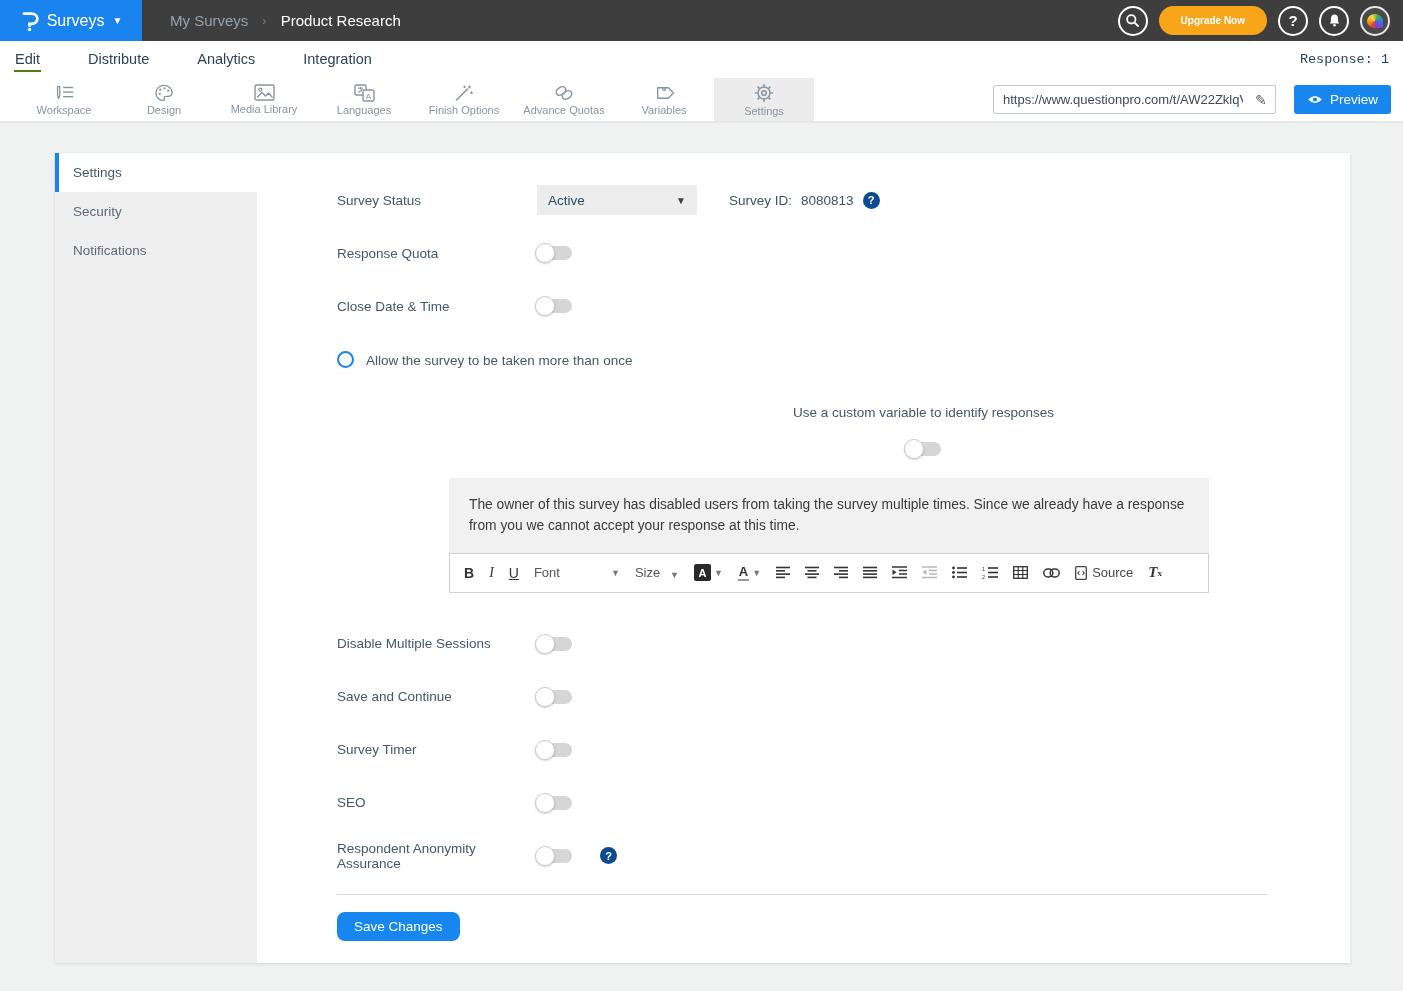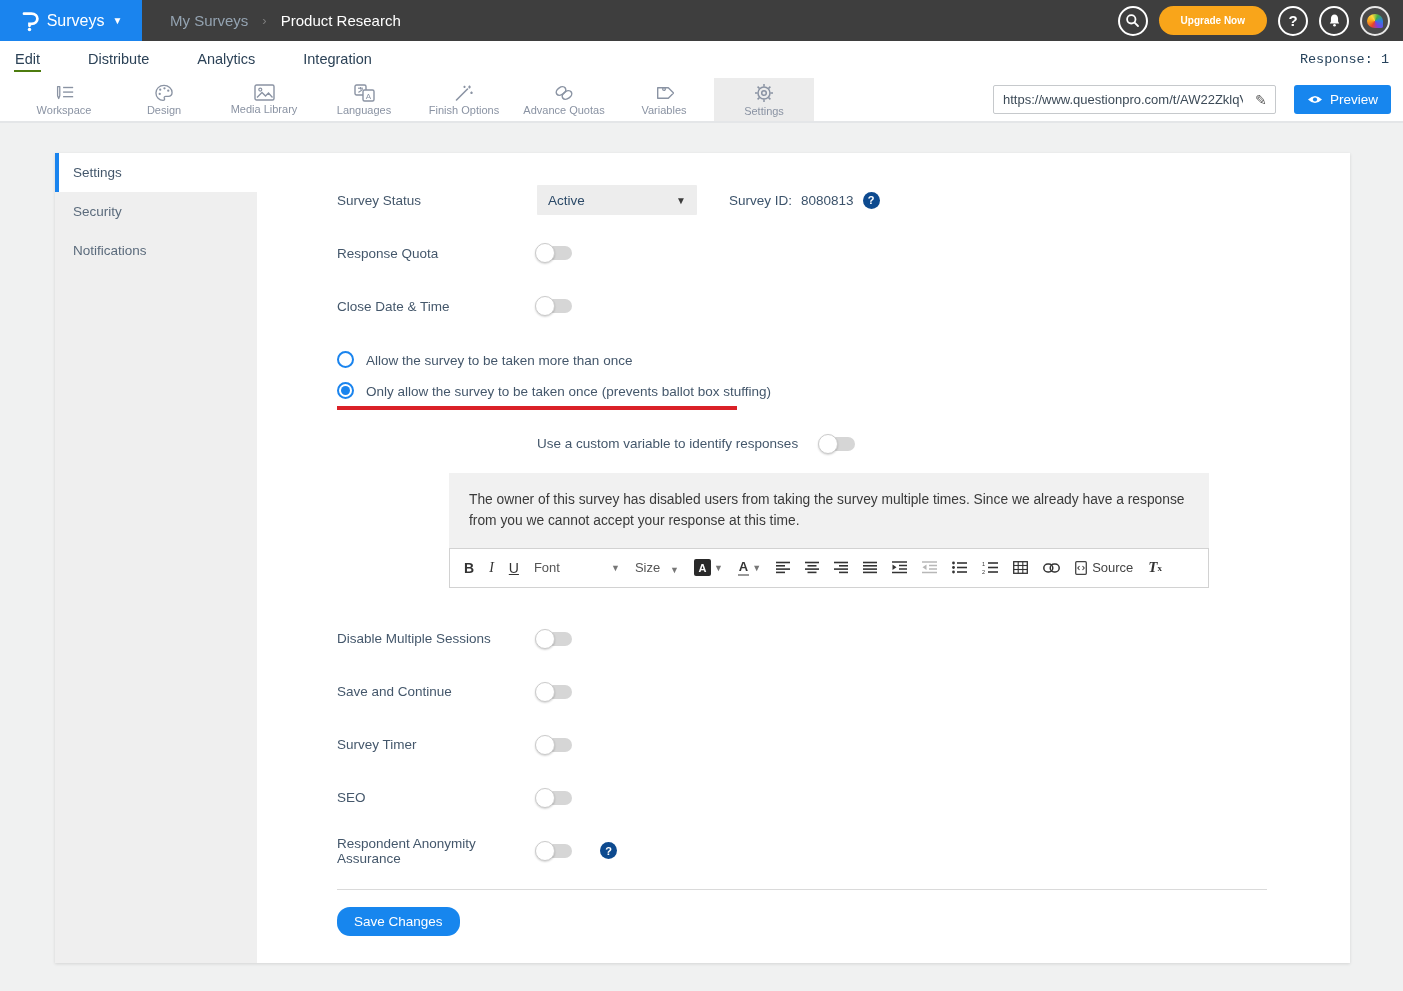--- a/index.html
+++ b/index.html
@@ -60,21 +60,21 @@
 
   .mr-row { align-items:flex-start; margin-top:28px; margin-bottom:18px; }
   .red-box { display:inline-block; border:3px solid #da2128; padding:10px 13px; margin-left:-16px; margin-top:-11px; }
   .radio-stack { display:flex; flex-direction:column; gap:14px; padding-top:2px; }
   .radio-row { display:flex; align-items:flex-end; gap:12px; cursor:pointer; }
   .radio { width:17px; height:17px; border:2px solid #1a84ee; border-radius:50%; display:flex; align-items:center; justify-content:center; flex-shrink:0; background:#fff; }
   .radio .dot { width:9px; height:9px; border-radius:50%; background:#1a84ee; }
   .radio-label { font-size:13.5px; color:#44576b; }
   .red-underline { height:4px; background:#da2128; width:400px; margin-top:7px; }
 
-  .custom-var { margin-left:200px; display:flex; align-items:center; gap:22px; margin-top:26px; margin-bottom:22px; }
+  .custom-var { margin-left:200px; display:flex; align-items:center; gap:22px; margin-top:26px; margin-bottom:22px;flex-direction:column; }
   .custom-var .lbl { font-size:13.5px; color:#44576b; }
 
   .editor { margin-left:112px; width:760px; }
   .editor-msg { background:#f1f1f1; padding:16px 20px; font-size:13.8px; color:#3a3a3a; line-height:1.55; }
   .editor-toolbar { border:1px solid #d2d2d2; background:#fff; height:40px; display:flex; align-items:center; padding:0 14px; gap:15px; color:#333; }
   .ed-btn { cursor:pointer; display:flex; align-items:center; font-size:14px; color:#333; }
   .ed-bold { font-weight:bold; }
   .ed-italic { font-style:italic; font-family:"Liberation Serif", serif; }
   .ed-underline { text-decoration:underline; }
   .ed-select { display:flex; align-items:center; justify-content:space-between; cursor:pointer; color:#555; font-size:13px; }
@@ -84,21 +84,21 @@
   .abox { width:17px; height:17px; background:#2a2a2a; color:#fff; font-size:11px; font-weight:bold; display:flex; align-items:center; justify-content:center; border-radius:2px; }
   .acolor { font-size:13px; font-weight:bold; color:#333; border-bottom:2px solid #999; line-height:1.1; padding:0 1px; }
   .ed-caret { font-size:9px; color:#777; margin-left:3px; }
   .ed-dim svg { opacity:0.35; }
   .ed-source { gap:5px; font-size:13px; color:#444; }
   .ed-tx { font-family:"Liberation Serif", serif; font-style:italic; font-size:15px; font-weight:bold; }
   .ed-tx sub { font-size:9px; font-style:normal; }
 
   .toggles2 { margin-top:36px; }
   .divider { border-top:1px solid #dadada; width:930px; margin-top:16px; }
-  .save-btn { margin-top:17px; background:#1786ee; color:#fff; border:none; border-radius:13px; height:29px; padding:0 17px; font-size:13.5px; cursor:pointer; font-family:"Liberation Sans", sans-serif; }
+  .save-btn { margin-top:17px; background:#1786ee; color:#fff; border:none; border-radius:8px; height:29px; padding:0 17px; font-size:13.5px; cursor:pointer; font-family:"Liberation Sans", sans-serif; }
 
   svg { display:block; }
 </style>
 </head>
 <body>
 
 <div class="topbar">
   <div class="logo-block">
     <span>
       <svg width="19" height="22" viewBox="0 0 20 24">
@@ -304,29 +304,20 @@
           </div>
       </div>
 
       
       <div class="row mr-row">
         <div class="radio-stack">
           <div class="radio-row">
             <span class="radio"></span>
             <span class="radio-label">Allow the survey to be taken more than once</span>
           </div>
-          <div>
-            <div class="radio-row">
-              <span class="radio">
-                  <span class="dot"></span>
-                </span>
-              <span class="radio-label">Only allow the survey to be taken once (prevents ballot box stuffing)</span>
-            </div>
-            <div class="red-underline"></div>
-          </div>
         </div>
       </div>
 
       
       <div class="custom-var">
         <span class="lbl">Use a custom variable to identify responses</span>
         <div class="toggle">
             <span class="knob"></span>
           </div>
       </div>

